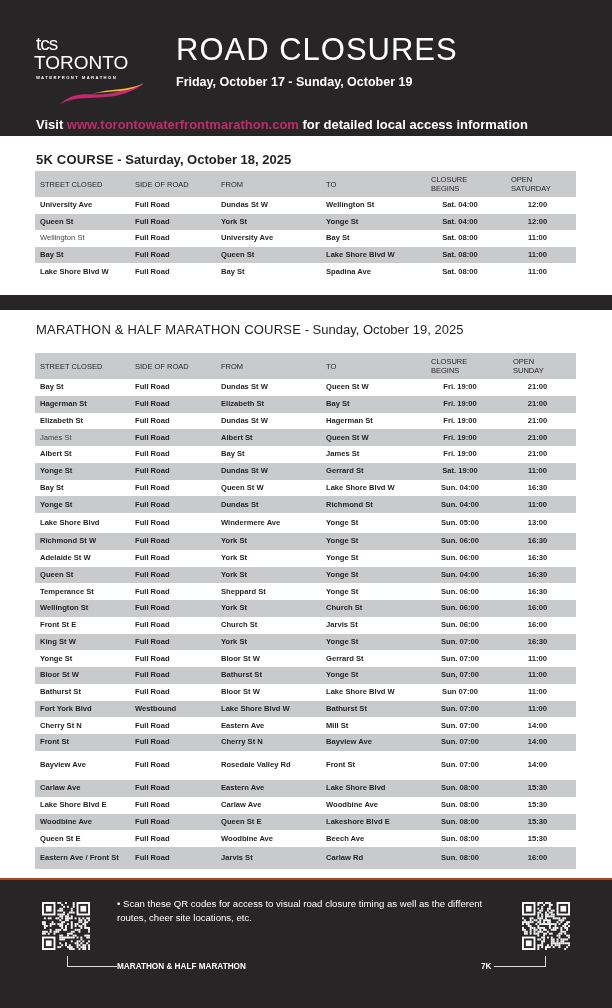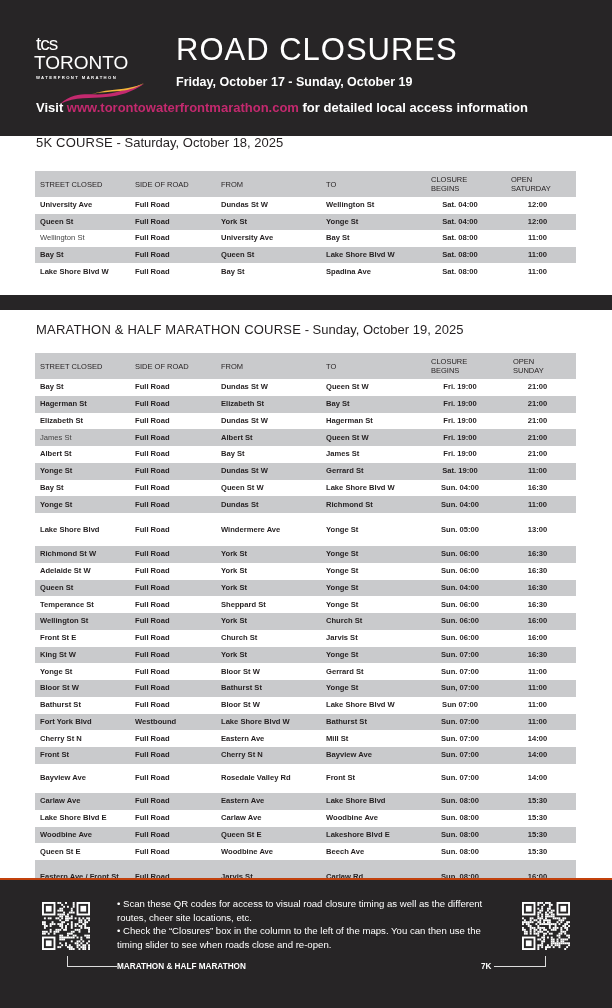--- a/index.html
+++ b/index.html
@@ -8,21 +8,21 @@
 
   .header { position: absolute; left: 0; top: 0; width: 612px; height: 136px; background: #272526; }
   .logo { position: absolute; left: 34px; top: 34px; width: 112px; height: 70px; }
   .logo-tcs { position: absolute; left: 2px; top: 0; color: #fff; font-size: 19px; letter-spacing: -1px; font-weight: normal; line-height: 20px; }
   .logo-toronto { position: absolute; left: 0; top: 19px; color: #fff; font-size: 19px; letter-spacing: 0px; line-height: 20px; }
   .logo-sub { position: absolute; left: 2px; top: 41px; color: #fff; font-size: 4.2px; letter-spacing: 1.4px; font-weight: bold; line-height: 5px; white-space: nowrap; }
   .logo-wave { position: absolute; left: 24px; top: 48px; }
 
   .title { position: absolute; left: 176px; top: 32px; color: #fff; font-size: 31px; letter-spacing: 1px; line-height: 36px; }
   .subtitle { position: absolute; left: 176px; top: 74px; color: #fff; font-size: 12.5px; font-weight: bold; line-height: 16px; }
-  .visit { position: absolute; left: 36px; top: 99px; color: #fff; font-size: 13px; font-weight: bold; line-height: 18px; white-space: nowrap; }
+  .visit { position: absolute; left: 36px; top: 116px; color: #fff; font-size: 13px; font-weight: bold; line-height: 18px; white-space: nowrap; }
   .visit .url { color: #c3296e; }
 
   .section-title { position: absolute; left: 36px; font-size: 13px; line-height: 18px; color: #231f20; white-space: nowrap; }
   .section-title .course { letter-spacing: 0.2px; }
 
   table.closures { position: absolute; left: 35px; width: 541px; border-collapse: collapse; table-layout: fixed; }
   table.closures th { background: #c9cacc; font-size: 7.5px; font-weight: normal; color: #231f20; text-align: left; padding: 0 0 0 5px; height: 26px; line-height: 9px; vertical-align: middle; }
   table.closures th.c { text-align: left; padding: 0; }
   table.closures td { font-size: 7.6px; font-weight: bold; color: #231f20; padding: 0 0 0 5px; line-height: 10px; vertical-align: middle; white-space: nowrap; }
   table.closures td.c { text-align: center; padding: 0; }
@@ -52,21 +52,21 @@
       <path d="M34 12 C 46 8, 58 8, 70 6 C 76 5, 82 3, 86 1 C 80 5, 72 8, 62 9 C 52 10, 42 10, 34 12 Z" fill="#f2b53a"></path>
     </svg>
   </div>
   <div class="title">ROAD CLOSURES</div>
   <div class="subtitle">Friday, October 17 - Sunday, October 19</div>
   <div class="visit">
     <span>Visit </span><span class="url">www.torontowaterfrontmarathon.com</span><span> for detailed local access information</span>
   </div>
 </div>
 
-<div class="section-title" style="top:134px;">
+<div class="section-title" style="top:151px;font-weight:bold;">
   <span class="course">5K COURSE</span><span> - Saturday, October 18, 2025</span>
 </div>
 
 <table class="closures" id="t5k" style="top:171px;">
   <colgroup>
     <col style="width:95px">
       <col style="width:86px">
       <col style="width:105px">
       <col style="width:100px">
       <col style="width:78px">
@@ -215,21 +215,21 @@
         <td style="height: 16.75px;">Richmond St</td>
         <td class="c" style="height: 16.75px;">Sun. 04:00</td>
         <td class="c" style="height: 16.75px;">11:00</td>
       </tr>
       <tr>
         <td style="height: 16.75px;">Lake Shore Blvd</td>
         <td style="height: 16.75px;">Full Road</td>
         <td style="height: 16.75px;">Windermere Ave</td>
         <td style="height: 16.75px;">Yonge St</td>
         <td class="c" style="height: 16.75px; margin-top: 28px;">Sun. 05:00</td>
-        <td class="c" style="height: 33px;">13:00</td>
+        <td class="c" style="height: 20px;">13:00</td>
       </tr>
       <tr class="alt">
         <td style="height: 16.75px;">Richmond St  W</td>
         <td style="height: 16.75px;">Full Road</td>
         <td style="height: 16.75px;">York St</td>
         <td style="height: 16.75px;">Yonge St</td>
         <td class="c" style="height: 16.75px;">Sun. 06:00</td>
         <td class="c" style="height: 16.75px;">16:30</td>
       </tr>
       <tr>
@@ -362,21 +362,21 @@
       </tr>
       <tr>
         <td style="height: 16.75px;">Queen St E</td>
         <td style="height: 16.75px;">Full Road</td>
         <td style="height: 16.75px;">Woodbine Ave</td>
         <td style="height: 16.75px;">Beech Ave</td>
         <td class="c" style="height: 16.75px;">Sun. 08:00</td>
         <td class="c" style="height: 16.75px;">15:30</td>
       </tr>
       <tr class="alt">
-        <td style="height: 33px;">Eastern Ave / Front St</td>
+        <td style="height: 22px;">Eastern Ave / Front St</td>
         <td style="height: 16.75px;">Full Road</td>
         <td style="height: 16.75px;">Jarvis St</td>
         <td style="height: 16.75px;">Carlaw Rd</td>
         <td class="c" style="height: 16.75px;">Sun. 08:00</td>
         <td class="c" style="height: 16.75px;">16:00</td>
       </tr>
     </tbody>
 </table>
 
 <div class="footer">
@@ -797,19 +797,18 @@
       <rect x="2" y="2" width="3" height="3" fill="#fff"></rect>
       <rect x="18" y="0" width="7" height="7" fill="#fff"></rect>
       <rect x="19" y="1" width="5" height="5" fill="#272526"></rect>
       <rect x="20" y="2" width="3" height="3" fill="#fff"></rect>
       <rect x="0" y="18" width="7" height="7" fill="#fff"></rect>
       <rect x="1" y="19" width="5" height="5" fill="#272526"></rect>
       <rect x="2" y="20" width="3" height="3" fill="#fff"></rect>
     </svg>
   <div class="footer-text">
     <p>• Scan these QR codes for access to visual road closure timing as well as the different routes, cheer site locations, etc.</p>
-    <p>• Check the “Closures” box  in the column to the left of the maps. You can then use the timing slider to see when roads close and re-open.</p>
   </div>
   <div class="bracket" style="left:67px; top:76px; width:50px; height:11px; border-width:0 0 1px 1px;"></div>
   <div class="qr-label-left">MARATHON &amp; HALF MARATHON</div>
   <div class="qr-label-right">7K</div>
   <div class="bracket" style="left:494px; top:76px; width:52px; height:11px; border-width:0 1px 1px 0;"></div>
 </div>
 
 </body></html>

